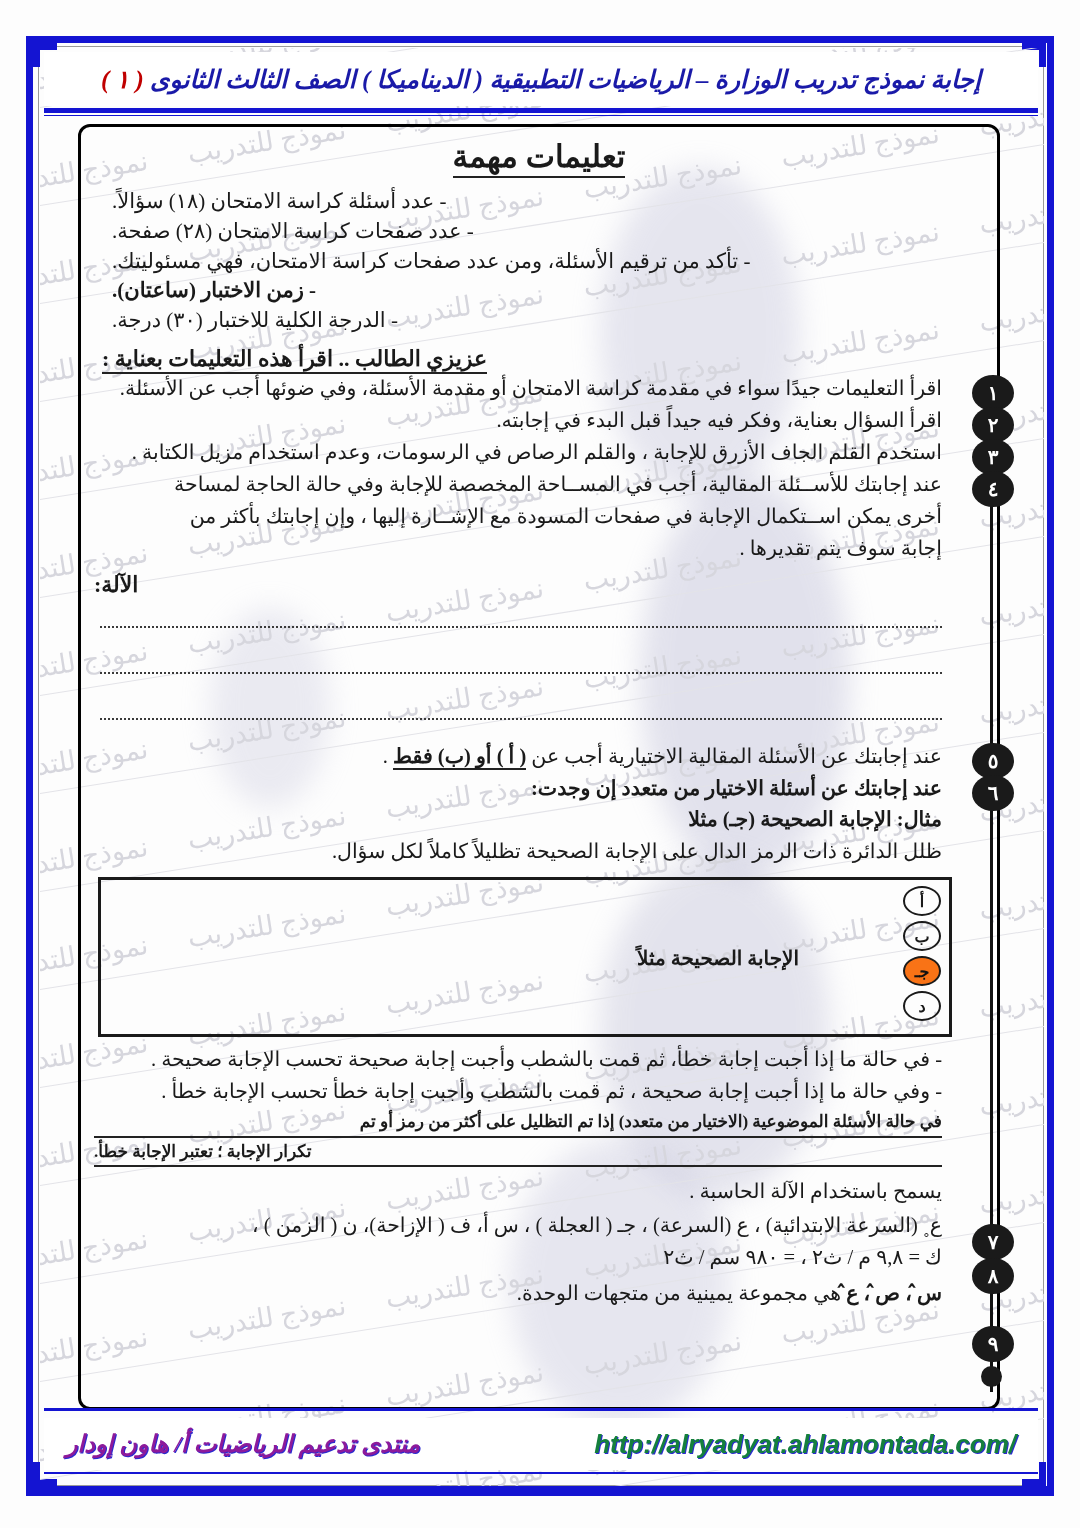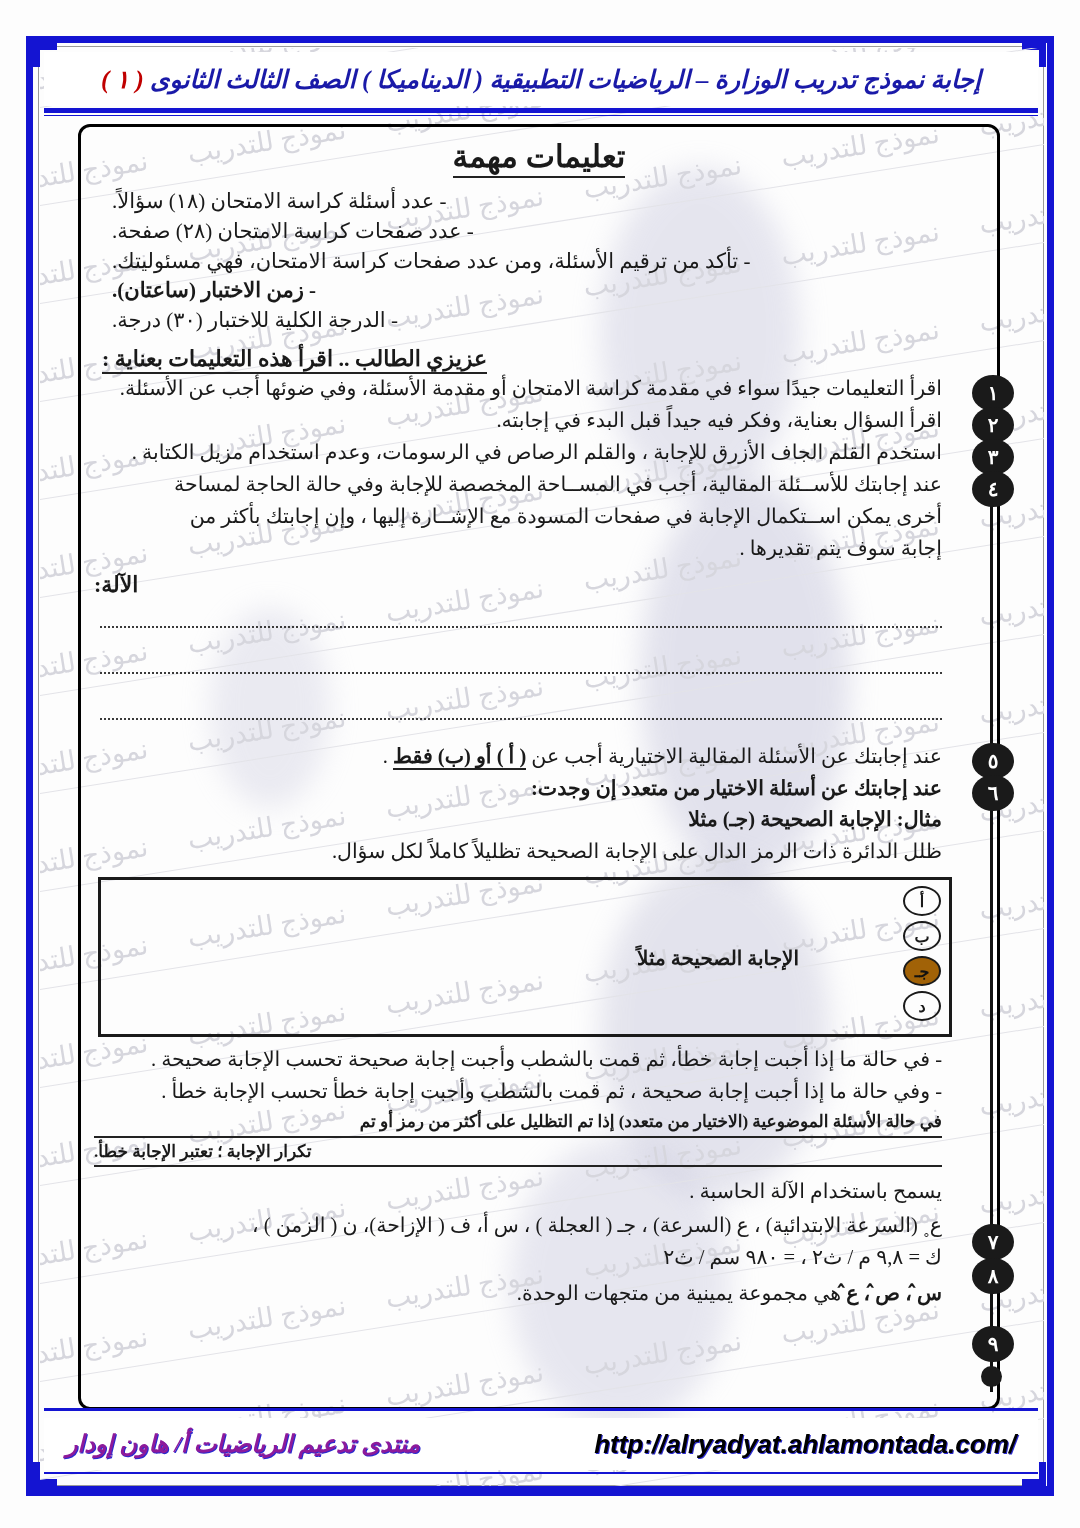--- a/index.html
+++ b/index.html
@@ -255,21 +255,21 @@
   .bubble{
     width:34px;height:26px;
     border:2.5px solid #1a1a1a;
     border-radius:50%;
     display:flex;align-items:center;justify-content:center;
     font-size:16px;
     font-weight:bold;
     background:transparent;
   }
   .bubble.filled{
-    background:#a16207;
+    background:#f97316;
     color:#111;
   }
   .bubble-caption{
     position:absolute;
     right:150px;top:66px;
     font-size:20px;
     font-weight:bold;
   }
 
   .note-head{
@@ -298,21 +298,21 @@
   .footer-bar{
     position:absolute;left:44px;top:1418px;width:994px;height:52px;
     background:#ffffff;z-index:4;
     display:flex;align-items:center;justify-content:space-between;
     padding:0 22px;box-sizing:border-box;
   }
   .footer-url{
     font-family:"Liberation Sans", sans-serif;
     font-weight:bold;font-style:italic;
     font-size:26px;
-    color:#000000;
+    color:#15803d;
     letter-spacing:0px;
     text-shadow:1px 1px 0 #2a2ad0;
     direction:ltr;
   }
   .footer-ar{
     font-family:"Liberation Serif", serif;
     font-weight:bold;font-style:italic;
     font-size:24px;
     color:#8d1a9b;
     text-shadow:1px 1px 0 #2a2ad0;

